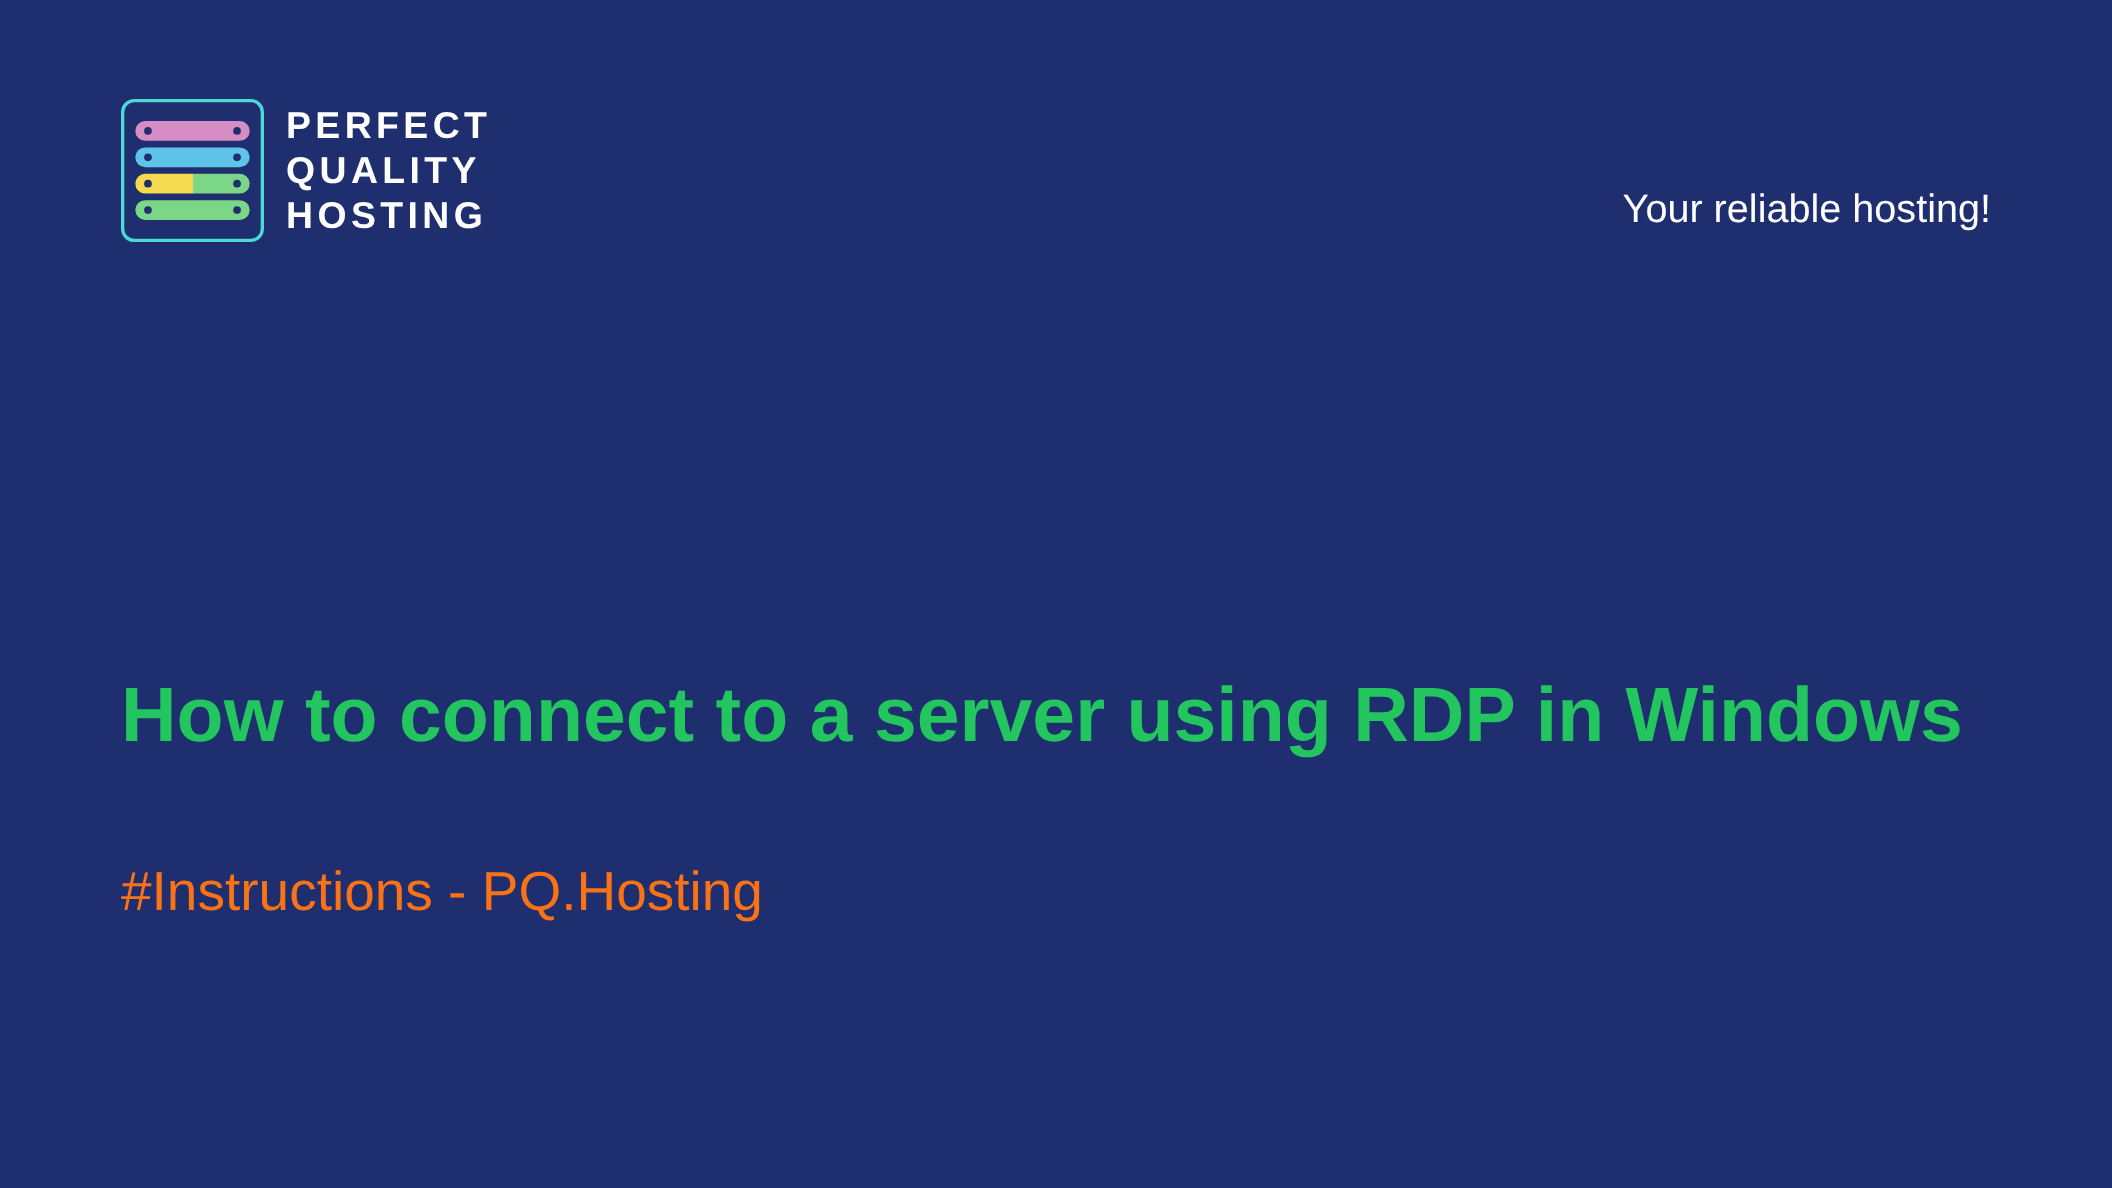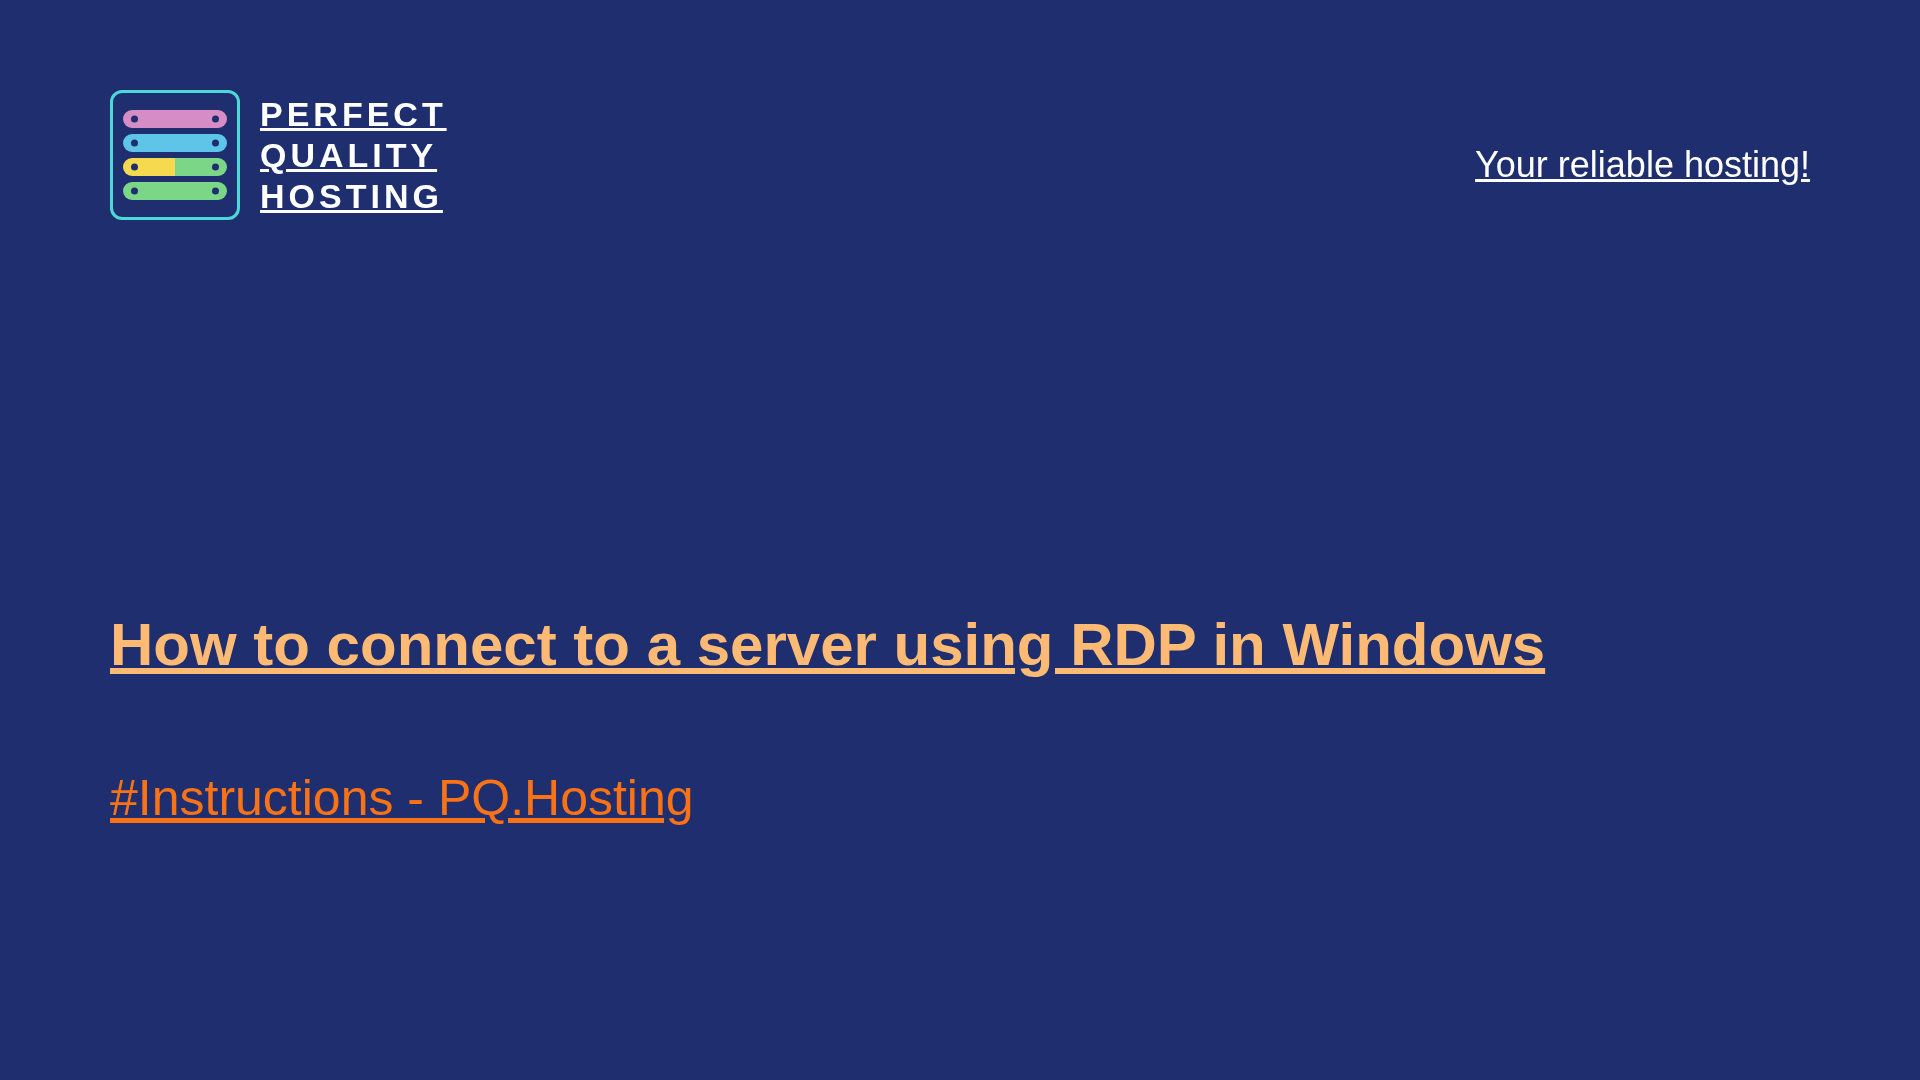--- a/index.html
+++ b/index.html
@@ -1,19 +1,18 @@
 <!DOCTYPE html>
 <html><head>
   <meta charset="utf-8">
   <style>
     * {
       margin: 0;
       padding: 0;
       box-sizing: border-box;
-      text-decoration: underline;
     }
     body {
       width: 1920px;
       height: 1080px;
       background-color: #1e2e6e;
       font-family: Arial, Helvetica, sans-serif;
       position: relative;
       overflow: hidden;
     }
     .header {
@@ -75,32 +74,32 @@
       font-size: 34px;
       font-weight: 900;
       letter-spacing: 4px;
       font-family: 'Arial Black', Arial, sans-serif;
       text-transform: uppercase;
     }
     .tagline {
       color: #ffffff;
       font-size: 36px;
       font-weight: 400;
-      margin-top: 54px;
+      margin-top: 79px;
       text-align: center;
     }
     .content {
       position: absolute;
       left: 110px;
       right: 110px;
       top: 610px;
     }
     .title {
-      color: #fdba74;
-      font-size: 60px;
+      color: #22c55e;
+      font-size: 70px;
       font-weight: 900;
       line-height: 1.15;
       font-family: 'Arial Black', Arial, sans-serif;
     }
     .subtitle {
       color: #f97316;
       font-size: 50px;
       font-weight: 400;
       margin-top: 90px;
     }

